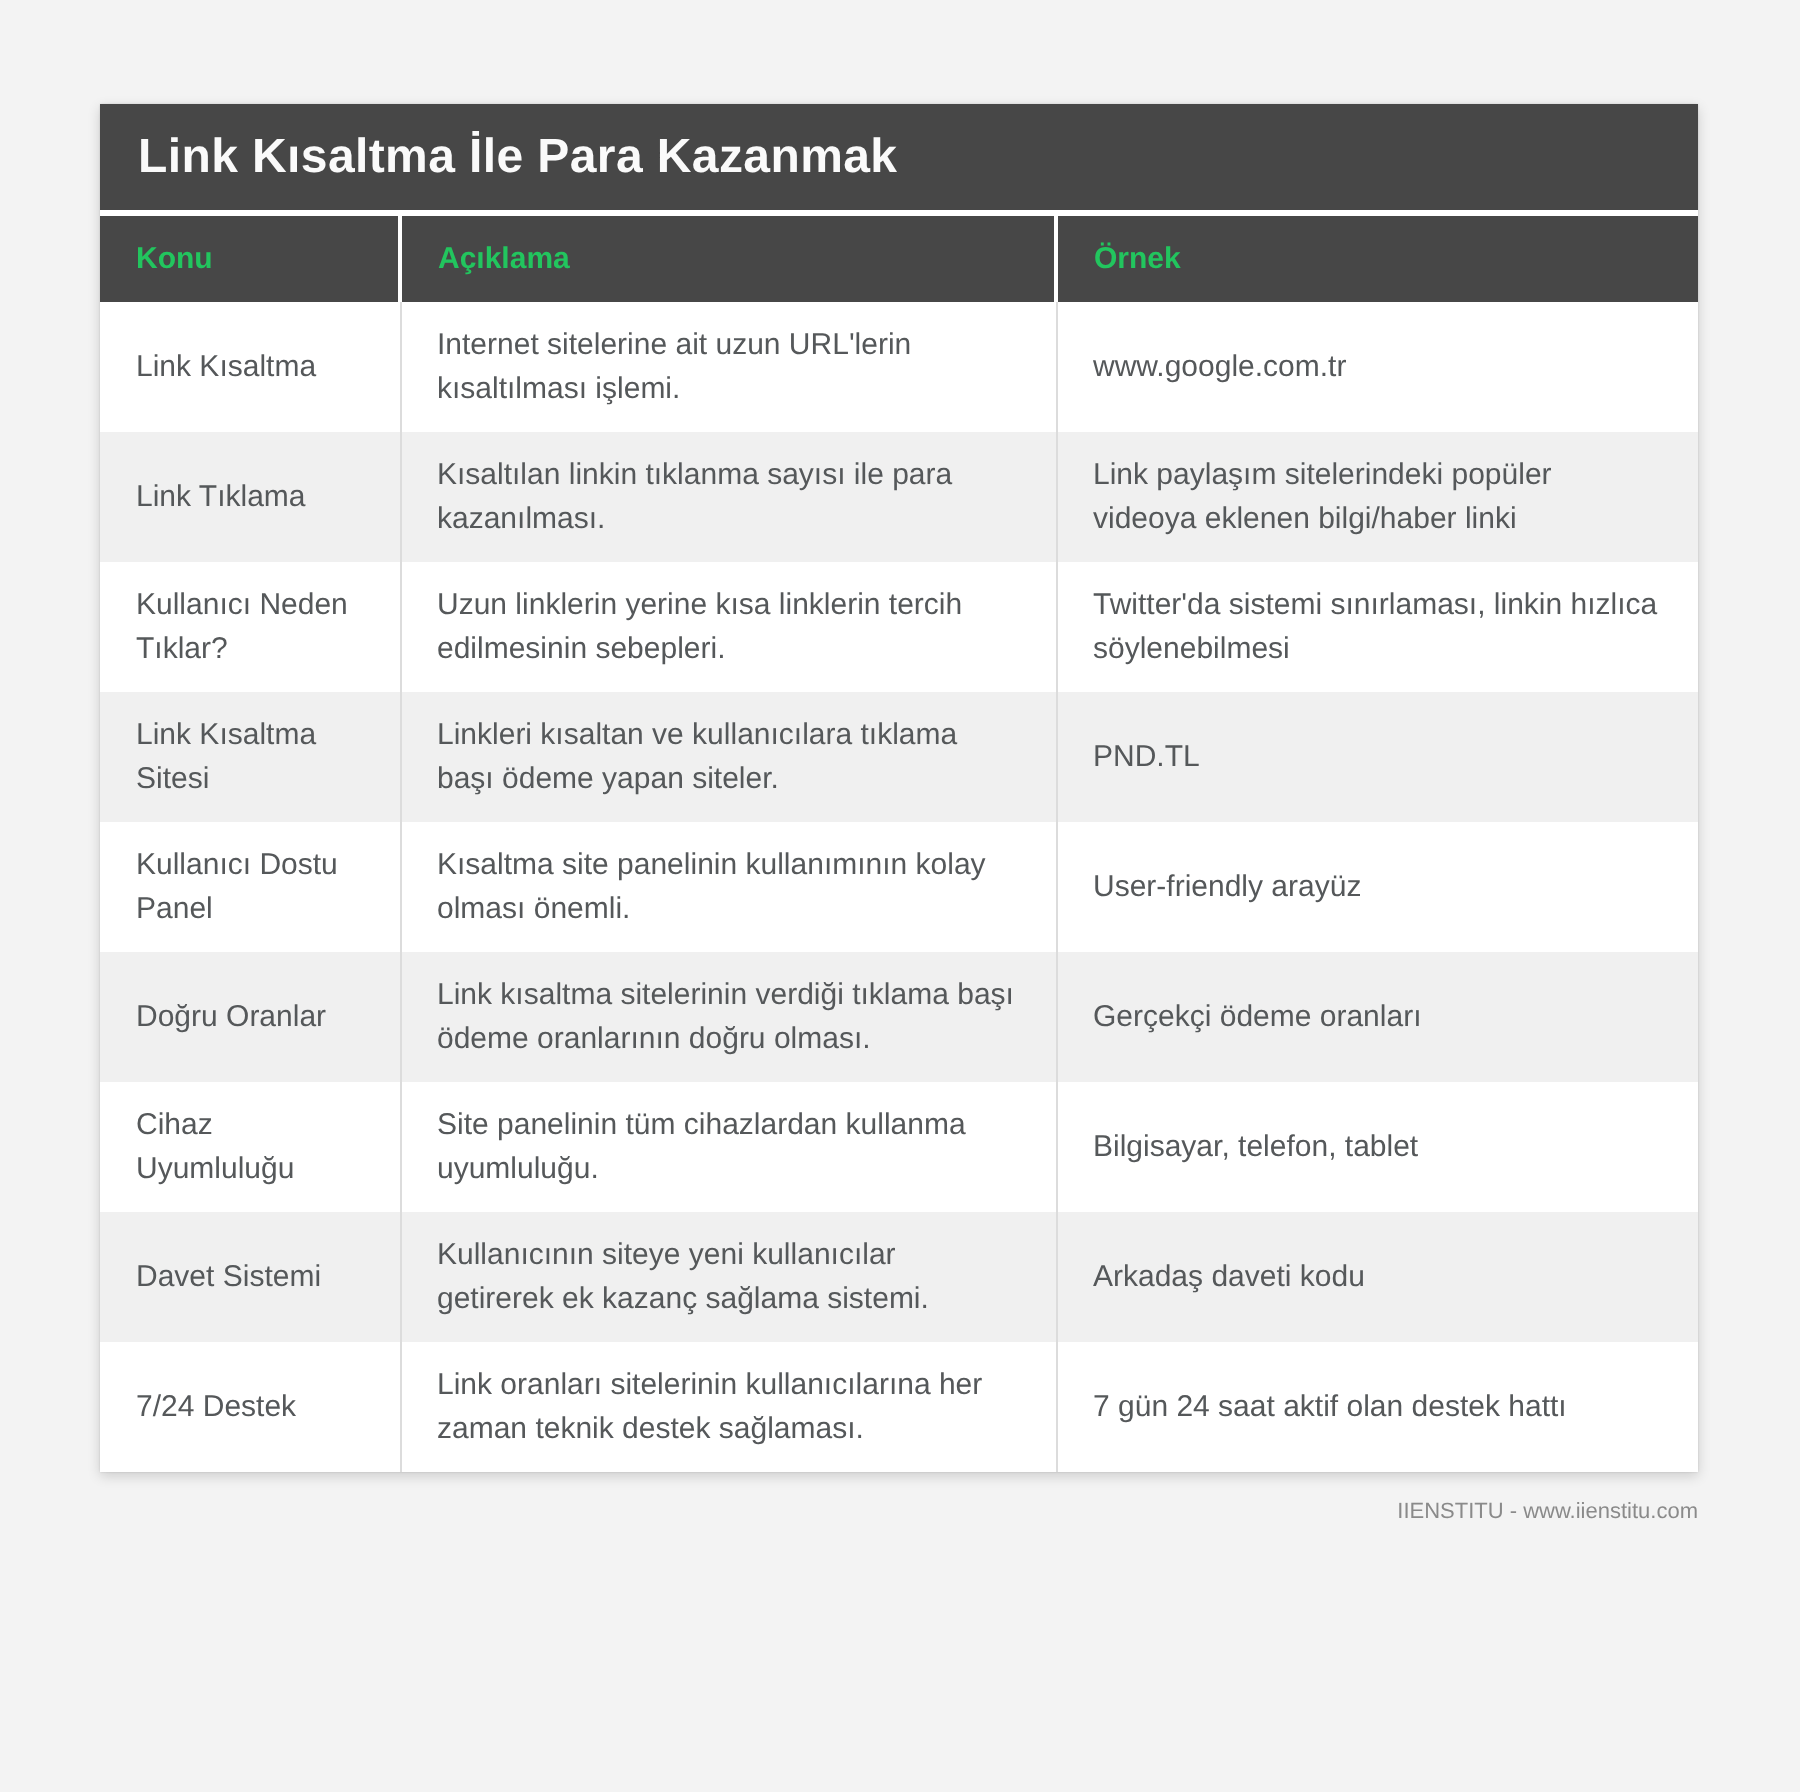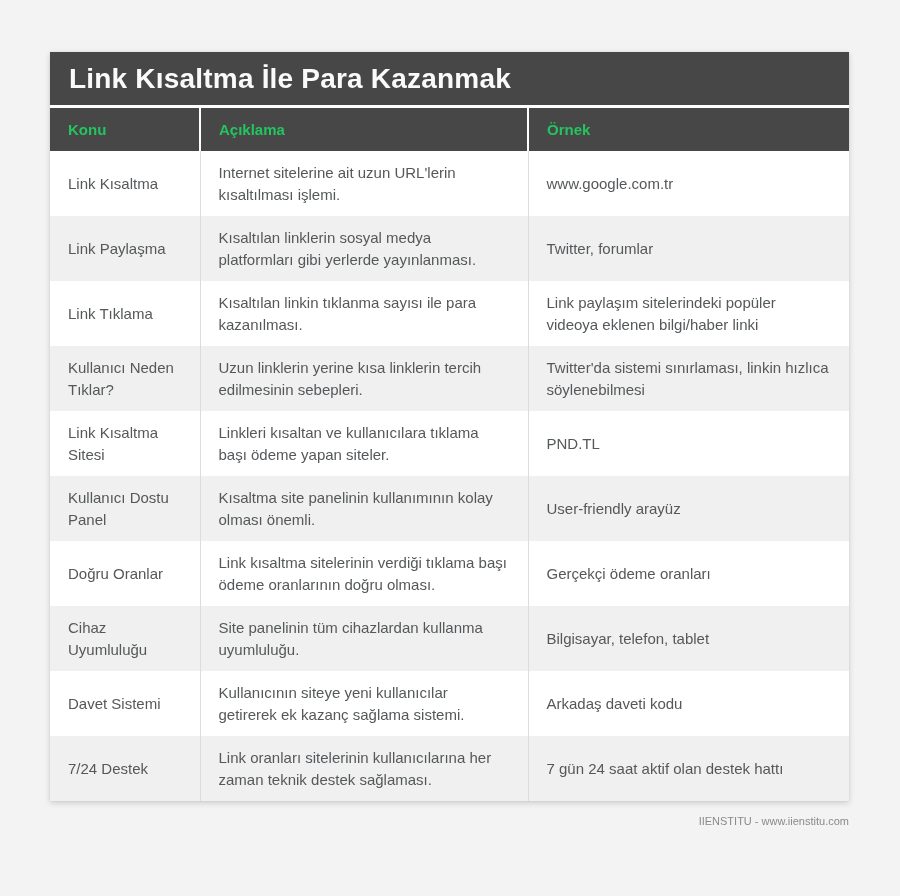--- a/index.html
+++ b/index.html
@@ -15,21 +15,21 @@
   }
   .table-card {
     width: 799px;
     margin: 52px 0 0 50px;
     background: #ffffff;
     box-shadow: 0 2px 6px rgba(0,0,0,0.16), 0 0 1px rgba(0,0,0,0.12);
   }
   .title-bar {
     background: #474747;
     color: #fafafa;
-    font-size: 28px;
+    font-size: 24px;
     font-weight: bold;
     height: 53px;
     line-height: 53px;
     padding: 0 19px;
     letter-spacing: 0.2px;
     border-bottom: 3px solid #ffffff;
     white-space: nowrap;
     overflow: hidden;
   }
   table {
@@ -95,25 +95,20 @@
         <th>Örnek</th>
       </tr>
     </thead>
     <tbody>
         <tr>
           <td>Link Kısaltma</td>
           <td>Internet sitelerine ait uzun URL'lerin kısaltılması işlemi.</td>
           <td>www.google.com.tr</td>
         </tr>
         <tr>
-          <td>Link Paylaşma</td>
-          <td>Kısaltılan linklerin sosyal medya platformları gibi yerlerde yayınlanması.</td>
-          <td>Twitter, forumlar</td>
-        </tr>
-        <tr>
           <td>Link Tıklama</td>
           <td>Kısaltılan linkin tıklanma sayısı ile para kazanılması.</td>
           <td>Link paylaşım sitelerindeki popüler videoya eklenen bilgi/haber linki</td>
         </tr>
         <tr>
           <td>Kullanıcı Neden Tıklar?</td>
           <td>Uzun linklerin yerine kısa linklerin tercih edilmesinin sebepleri.</td>
           <td>Twitter'da sistemi sınırlaması, linkin hızlıca söylenebilmesi</td>
         </tr>
         <tr>

